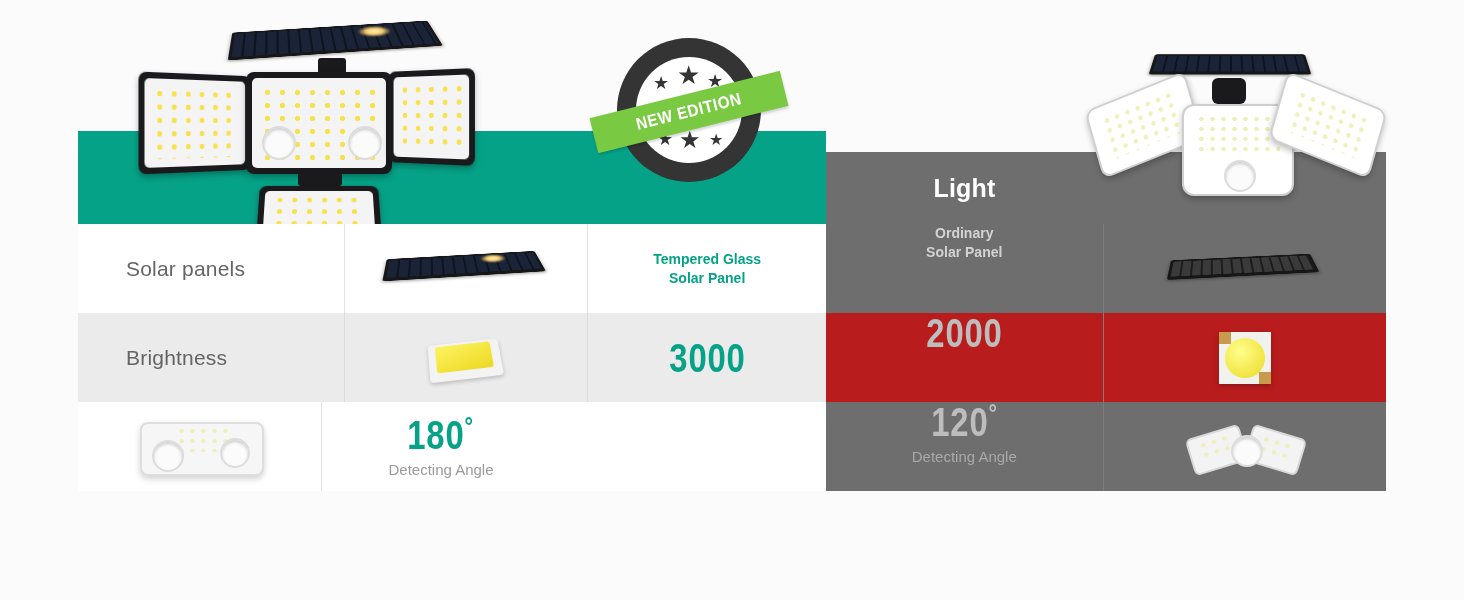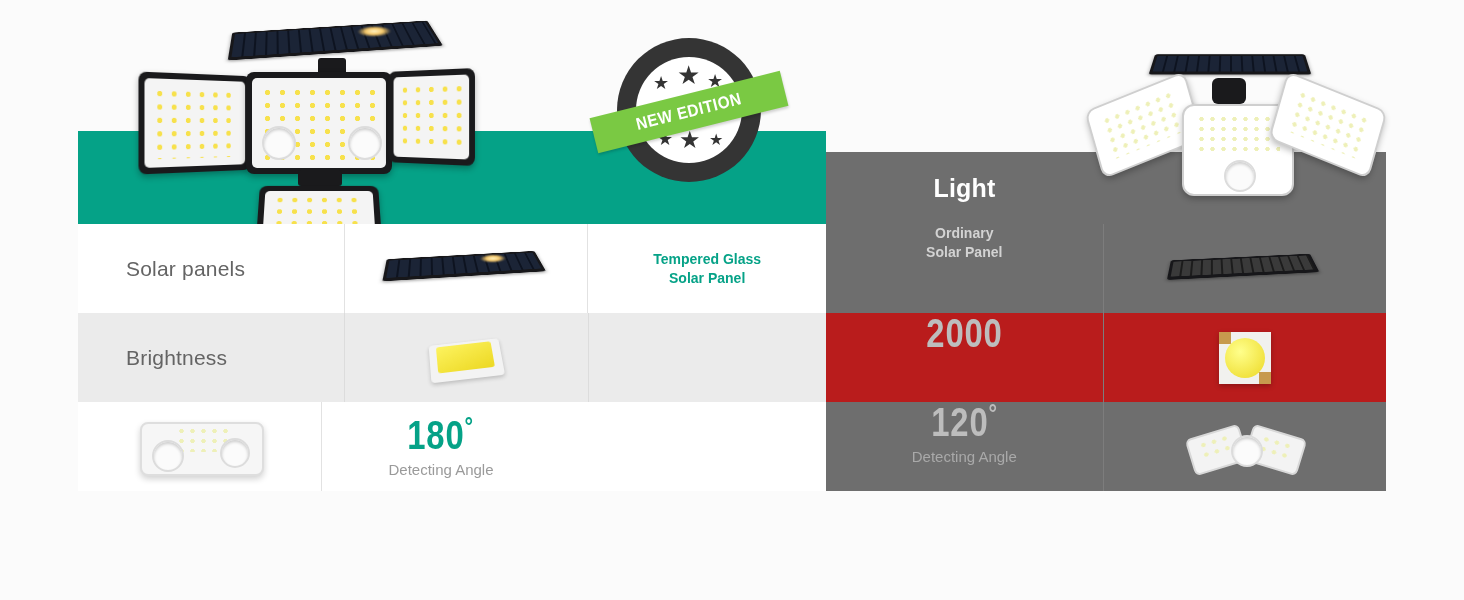--- a/index.html
+++ b/index.html
@@ -257,20 +257,23 @@
         <div class="c-img">
           <div class="thumb" style="width:74px;height:52px;">
             <div style="position:absolute;left:0;top:8px;width:72px;height:40px;background:#f3f3f3;
                  border-radius:4px;box-shadow:0 2px 4px rgba(0,0,0,.2);
                  transform:perspective(260px) rotateX(22deg) rotateZ(-7deg);"></div>
             <div style="position:absolute;left:7px;top:11px;width:56px;height:28px;
                  background:linear-gradient(160deg,#fdf35f,#ecd823);border-radius:3px;
                  transform:perspective(260px) rotateX(22deg) rotateZ(-7deg);"></div>
           </div>
         </div>
+        <div class="c-val">
+          <div class="big-num">3000</div>
+        </div>
       </div>
       <div class="half-right">
         <div class="r-val">
           <div class="big-num gray">2000</div>
         </div>
         <div class="r-img">
           <div class="thumb" style="width:56px;height:56px;">
             <div style="position:absolute;left:2px;top:2px;width:52px;height:52px;background:#f1f1ee;
                  box-shadow:0 2px 5px rgba(0,0,0,.25);"></div>
             <div style="position:absolute;left:2px;top:2px;width:12px;height:12px;background:#c79a4e;"></div>

